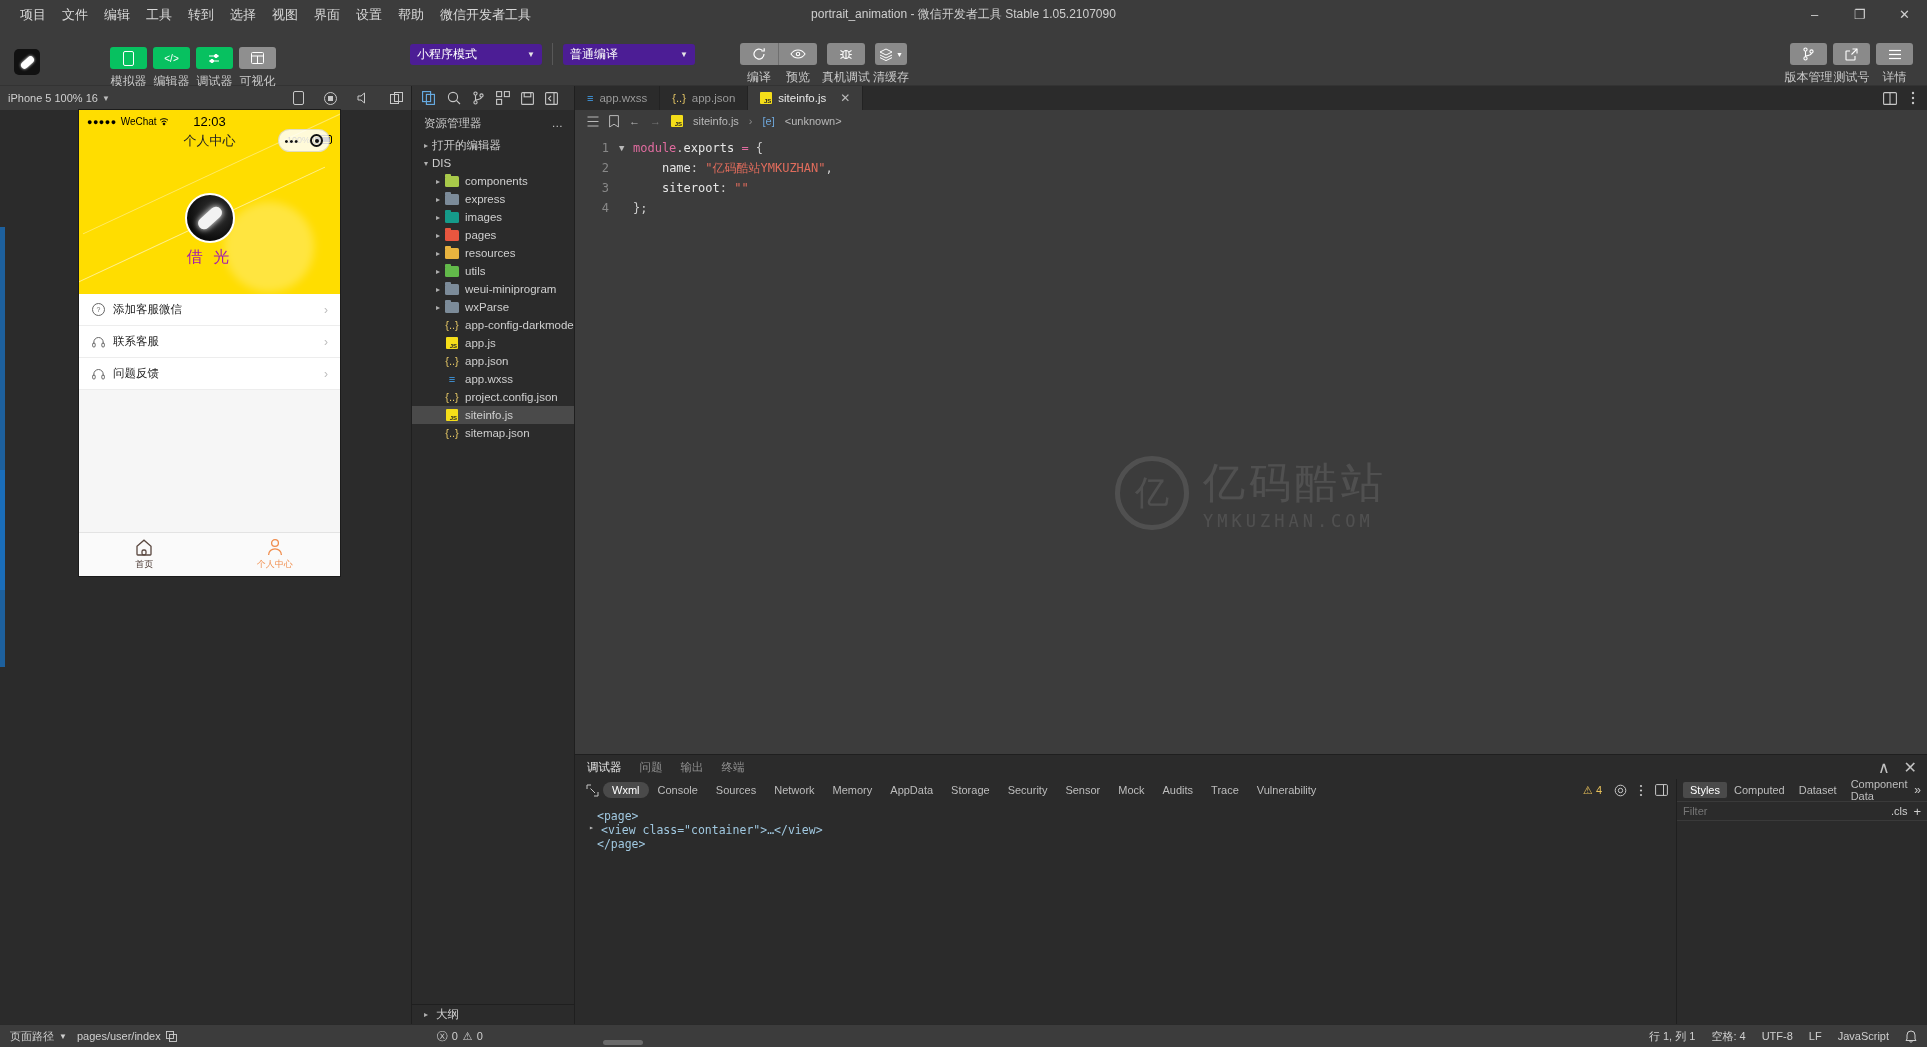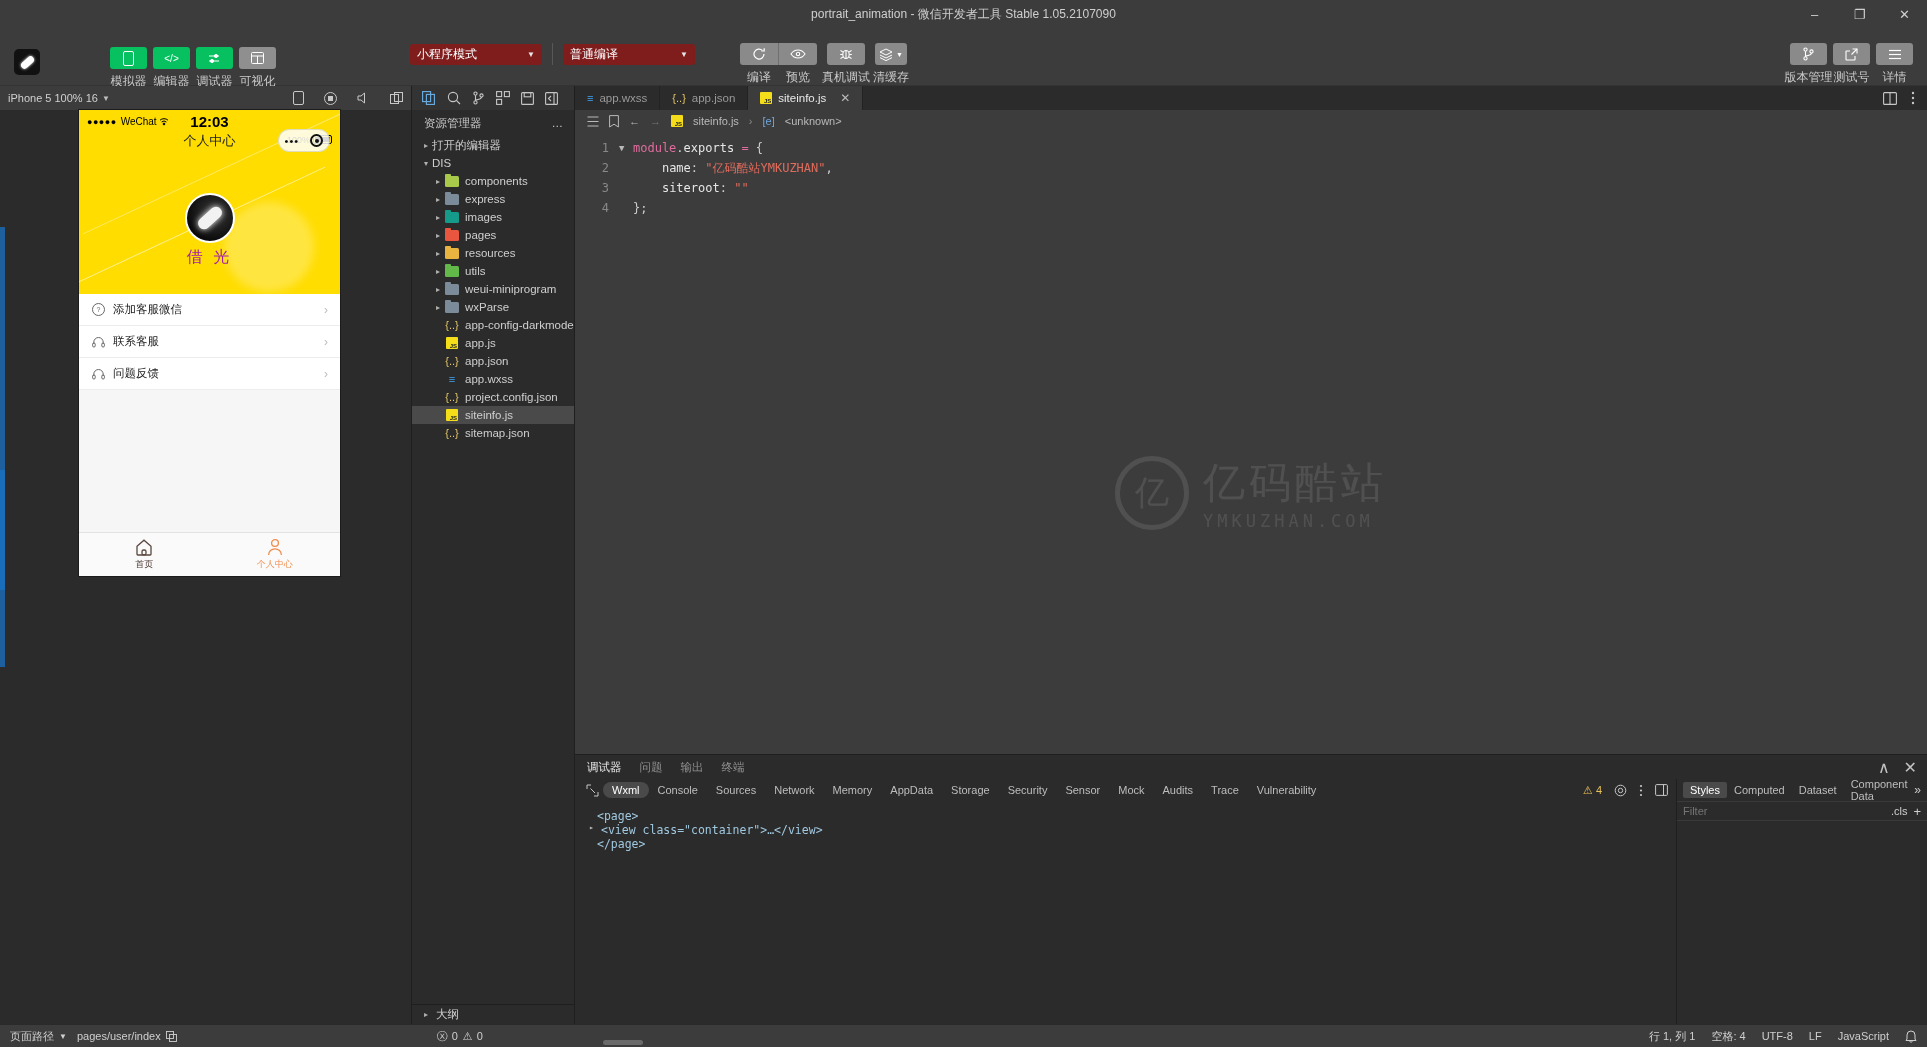--- a/index.html
+++ b/index.html
@@ -20,21 +20,21 @@
   .tb-logo { width:26px; height:26px; border-radius:5px; margin:20px 0 0 14px; background:#111;
      display:flex; align-items:center; justify-content:center; overflow:hidden; }
   .tb-logo .pill { width:15px; height:7px; background:#fff; border-radius:4px; transform:rotate(-42deg); box-shadow:0 0 3px #fff; }
   .tb-group { display:flex; margin-left:70px; margin-top:18px; gap:6px; }
   .tb-btn { width:37px; height:22px; border-radius:3px; display:flex; align-items:center; justify-content:center;
      color:#fff; font-size:11px; position:relative; cursor:default; }
   .tb-btn.green { background:#07c160; }
   .tb-btn.grey  { background:#8f8f8f; }
   .tb-lbl { position:absolute; top:26px; left:50%; transform:translateX(-50%); font-size:12px; color:#c9c9c9; white-space:nowrap; }
   .tb-mid { position:absolute; left:410px; top:14px; display:flex; align-items:center; gap:0; }
-  .select { height:21px; min-width:132px; background:#7f1d1d; border-radius:3px; display:flex; align-items:center;
+  .select { height:21px; min-width:132px; background:#4c1d95; border-radius:3px; display:flex; align-items:center;
      justify-content:space-between; padding:0 7px; font-size:12px; color:#fff; }
   .select .caret { font-size:8px; color:#e6e6e6; }
   .divider-v { width:1px; height:22px; background:#585858; margin:0 10px; }
   .tb-icons { position:absolute; left:740px; top:14px; display:flex; align-items:flex-start; }
   .ic-btn { width:38px; height:22px; background:#8a8a8a; border-radius:0; display:flex; align-items:center; justify-content:center;
      position:relative; color:#fff; }
   .ic-btn.first { border-radius:3px 0 0 3px; }
   .ic-btn.last  { border-radius:0 3px 3px 0; }
   .ic-btn.solo  { border-radius:3px; }
   .ic-sep { width:1px; background:#6f6f6f; height:22px; }
@@ -58,21 +58,21 @@
   .ph-hero { background:#ffdd00; position:relative; height:184px; flex:0 0 184px; overflow:hidden; }
   .ph-hero:before { content:""; position:absolute; width:300px; height:1px; background:rgba(255,255,255,.55);
      transform:rotate(-25deg); left:-40px; top:120px; }
   .ph-hero:after { content:""; position:absolute; width:300px; height:1px; background:rgba(255,255,255,.4);
      transform:rotate(-25deg); left:-10px; top:60px; }
   .ph-glow { position:absolute; width:90px; height:90px; border-radius:50%; background:rgba(255,255,255,.25);
      right:26px; top:92px; filter:blur(4px); }
   .ph-status { display:flex; align-items:center; font-size:10px; color:#000; padding:6px 8px 0 8px; position:relative; z-index:2; }
   .ph-dots { letter-spacing:.5px; font-size:9px; }
   .ph-carrier { margin-left:4px; font-size:10px; }
-  .ph-time { position:absolute; left:50%; transform:translateX(-50%); font-size:15px;font-weight:bold; }
+  .ph-time { position:absolute; left:50%; transform:translateX(-50%); font-size:13px; }
   .ph-batt { position:absolute; right:8px; display:flex; align-items:center; gap:3px; font-size:9px;margin-top:36px; }
   .ph-batt .b { width:19px; height:9px; border:1px solid #000; border-radius:2px; position:relative; }
   .ph-batt .b:after { content:""; position:absolute; left:1px; top:1px; bottom:1px; right:1px; background:#000; }
   .ph-nav { position:relative; height:30px; z-index:2; }
   .ph-title { position:absolute; left:50%; transform:translateX(-50%); top:5px; font-size:13px; color:#222; }
   .ph-caps { position:absolute; right:10px; top:2px; width:52px; height:23px; border-radius:12px; background:rgba(255,255,255,.85);
      border:1px solid rgba(0,0,0,.12); display:flex; align-items:center; justify-content:space-around; }
   .ph-caps .dots { font-size:11px; color:#111; letter-spacing:1px; }
   .ph-caps .targ { width:13px; height:13px; border-radius:50%; border:2px solid #111; display:flex; align-items:center; justify-content:center; }
   .ph-caps .targ i { width:4px; height:4px; background:#111; border-radius:50%; display:block; }
@@ -176,20 +176,33 @@
   .err-seg { display:flex; align-items:center; gap:4px; }
   .scrollhint { position:absolute; left:603px; bottom:2px; width:40px; height:5px; background:#6a6a6a; border-radius:3px; }
   .left-edge { position:absolute; left:0; top:117px; width:5px; height:440px; background:#1a73c4; opacity:.75; }
 </style>
 </head>
 <body>
 
 <div class="app">
 
   <div class="titlebar">
+    <div class="menu">
+      <div class="menu-item">项目</div>
+      <div class="menu-item">文件</div>
+      <div class="menu-item">编辑</div>
+      <div class="menu-item">工具</div>
+      <div class="menu-item">转到</div>
+      <div class="menu-item">选择</div>
+      <div class="menu-item">视图</div>
+      <div class="menu-item">界面</div>
+      <div class="menu-item">设置</div>
+      <div class="menu-item">帮助</div>
+      <div class="menu-item">微信开发者工具</div>
+    </div>
     <div class="title-center">portrait_animation - 微信开发者工具 Stable 1.05.2107090</div>
     <div class="win-ctrls">
       <div class="win-btn">–</div>
       <div class="win-btn">❐</div>
       <div class="win-btn close">✕</div>
     </div>
   </div>
 
   <div class="toolbar">
     <div class="tb-logo">

